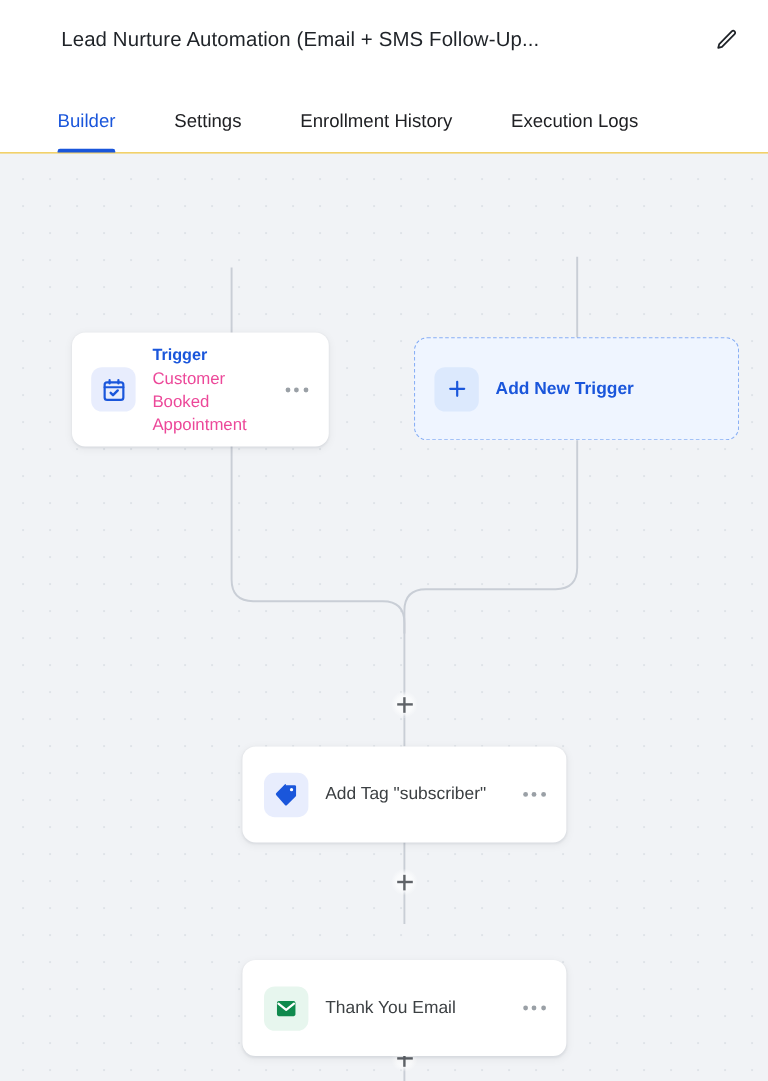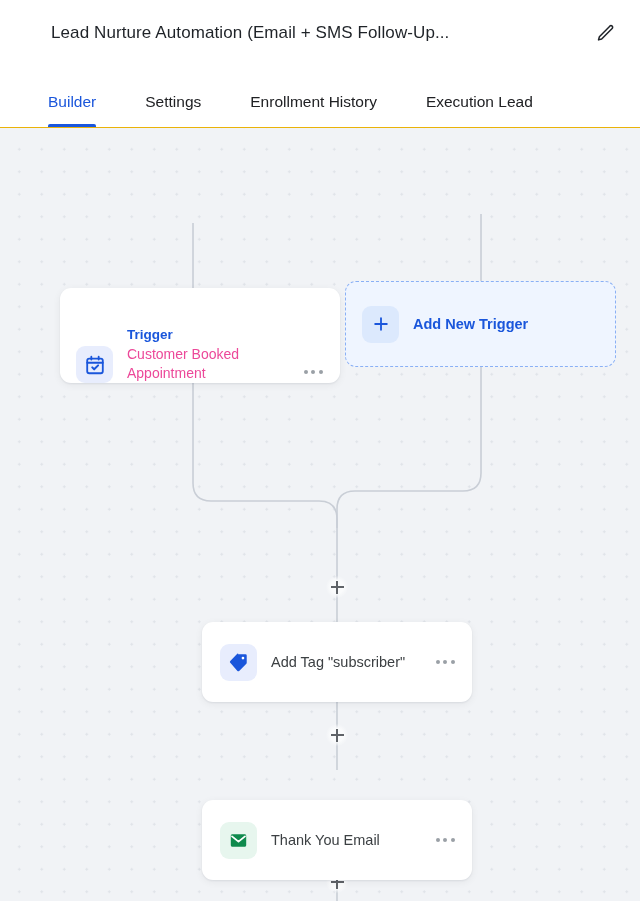--- a/index.html
+++ b/index.html
@@ -109,24 +109,23 @@
     position: absolute;
     background: #ffffff;
     border-radius: 11px;
     box-shadow: 0 1px 2px rgba(16,24,40,.07), 0 2px 8px rgba(16,24,40,.06);
     display: flex;
     align-items: center;
     cursor: pointer;
   }
 
   .node-trigger {
-    left: 60px; top: 160px;
-    width: 280px; height: 95px;
+    left: 60px; top: 149px;
+    width: 214px; height: 95px;
     padding: 0 14px 0 16px;
-    align-items: flex-end;
   }
   .node-action {
     left: 202px;
     width: 270px; height: 80px;
     padding: 0 14px 0 18px;
   }
   .node-tag   { top: 494px; }
   .node-email { top: 672px; }
 
   .icon-tile {
@@ -255,21 +254,21 @@
           <path d="M16.9 3.6a1.9 1.9 0 0 1 2.7 2.7L7.6 18.3 4 19.3l1-3.6z"></path>
         </svg>
       </span>
     </button>
   </div>
 
   <div class="tabbar">
     <button class="tab active">Builder</button>
     <button class="tab">Settings</button>
     <button class="tab">Enrollment History</button>
-    <button class="tab">Execution Lead</button>
+    <button class="tab">Execution Logs</button>
   </div>
 
   <div class="canvas">
 
     <svg class="edges" viewBox="0 0 640 773">
       <g fill="none" stroke="#c9ced6" stroke-width="1.6">
 
         <path d="M193 95 L193 355 Q193 373 211 373 L319 373 Q337 373 337 391 L337 470"></path>
 
         <path d="M481 86 L481 345 Q481 363 463 363 L355 363 Q337 363 337 381 L337 400"></path>

